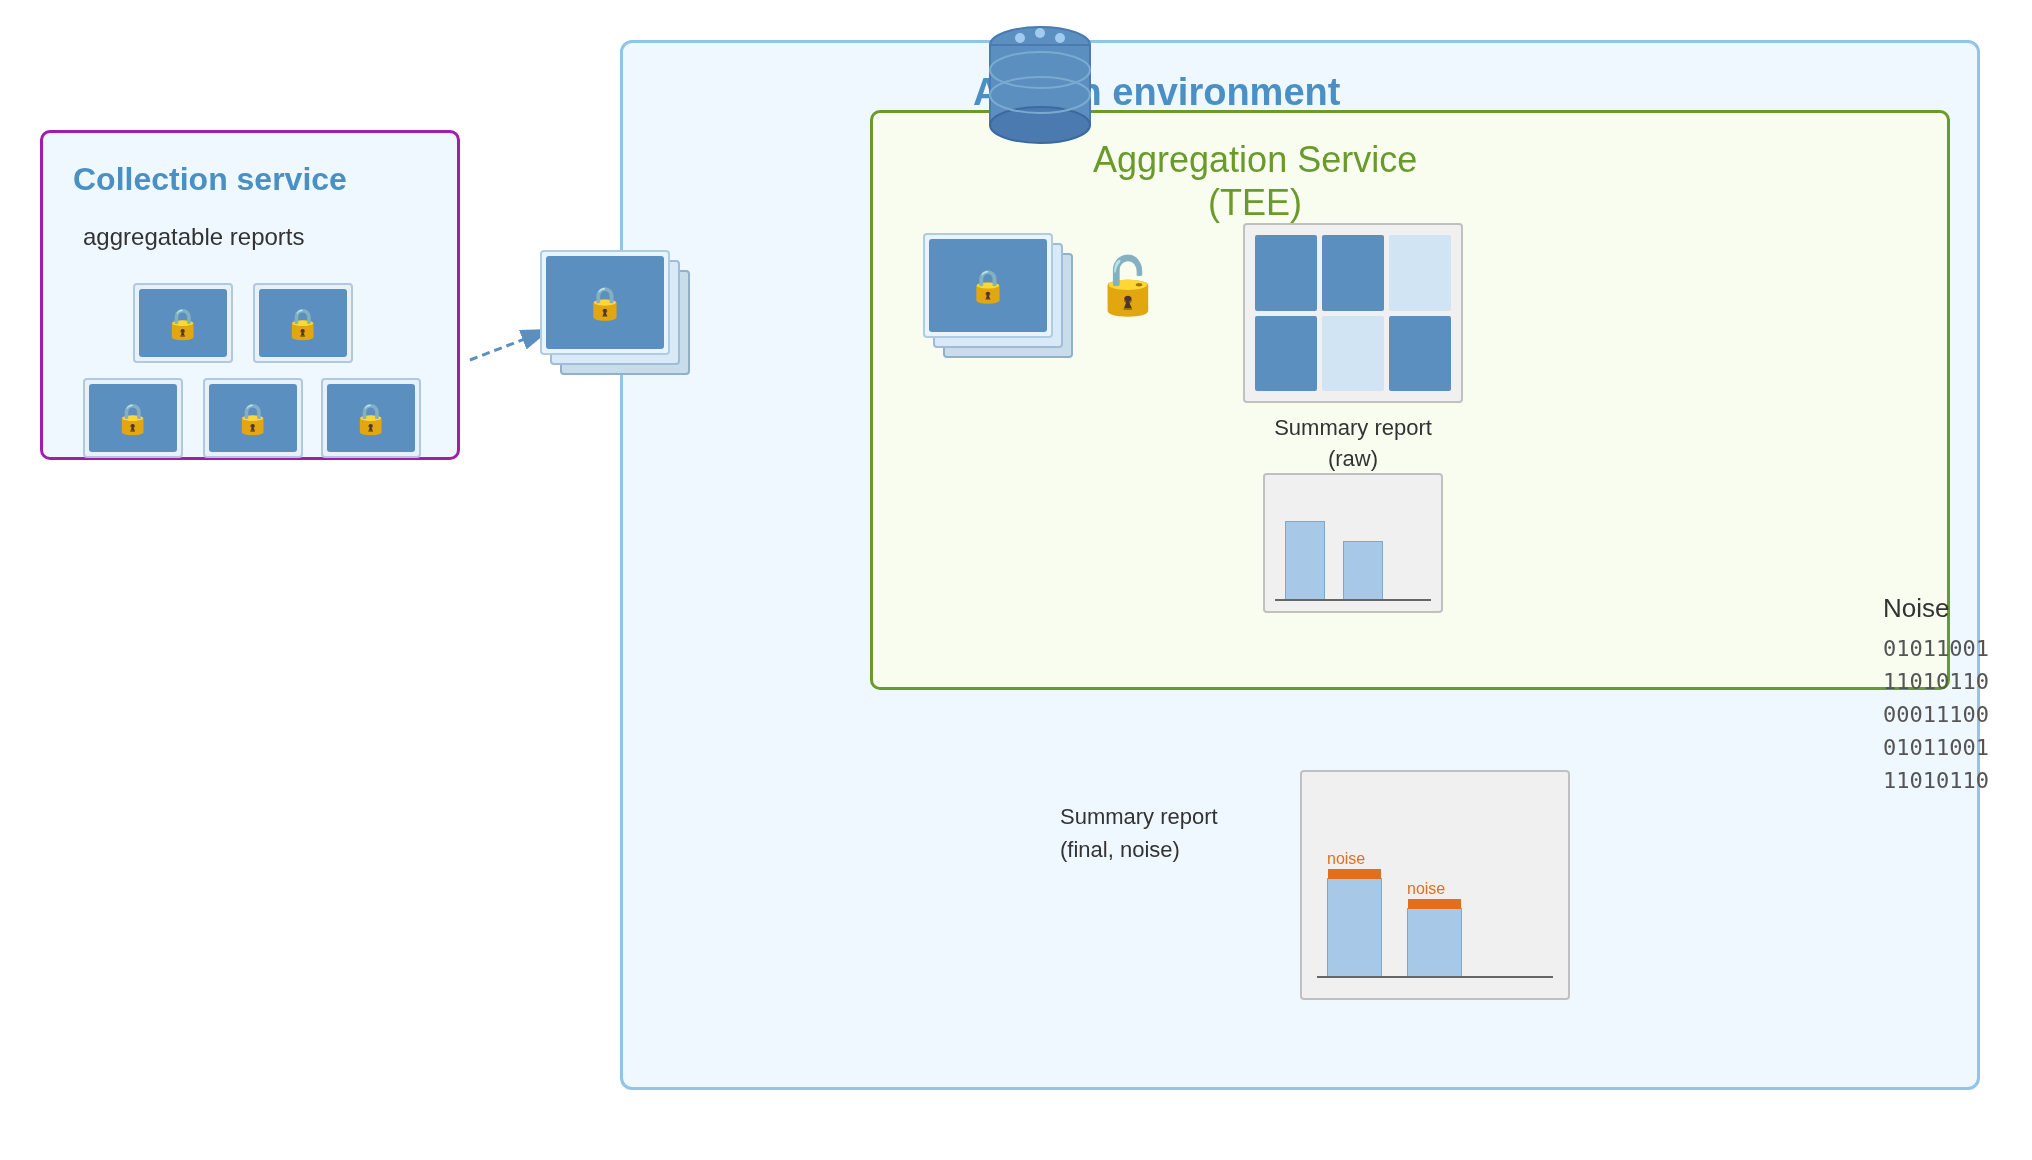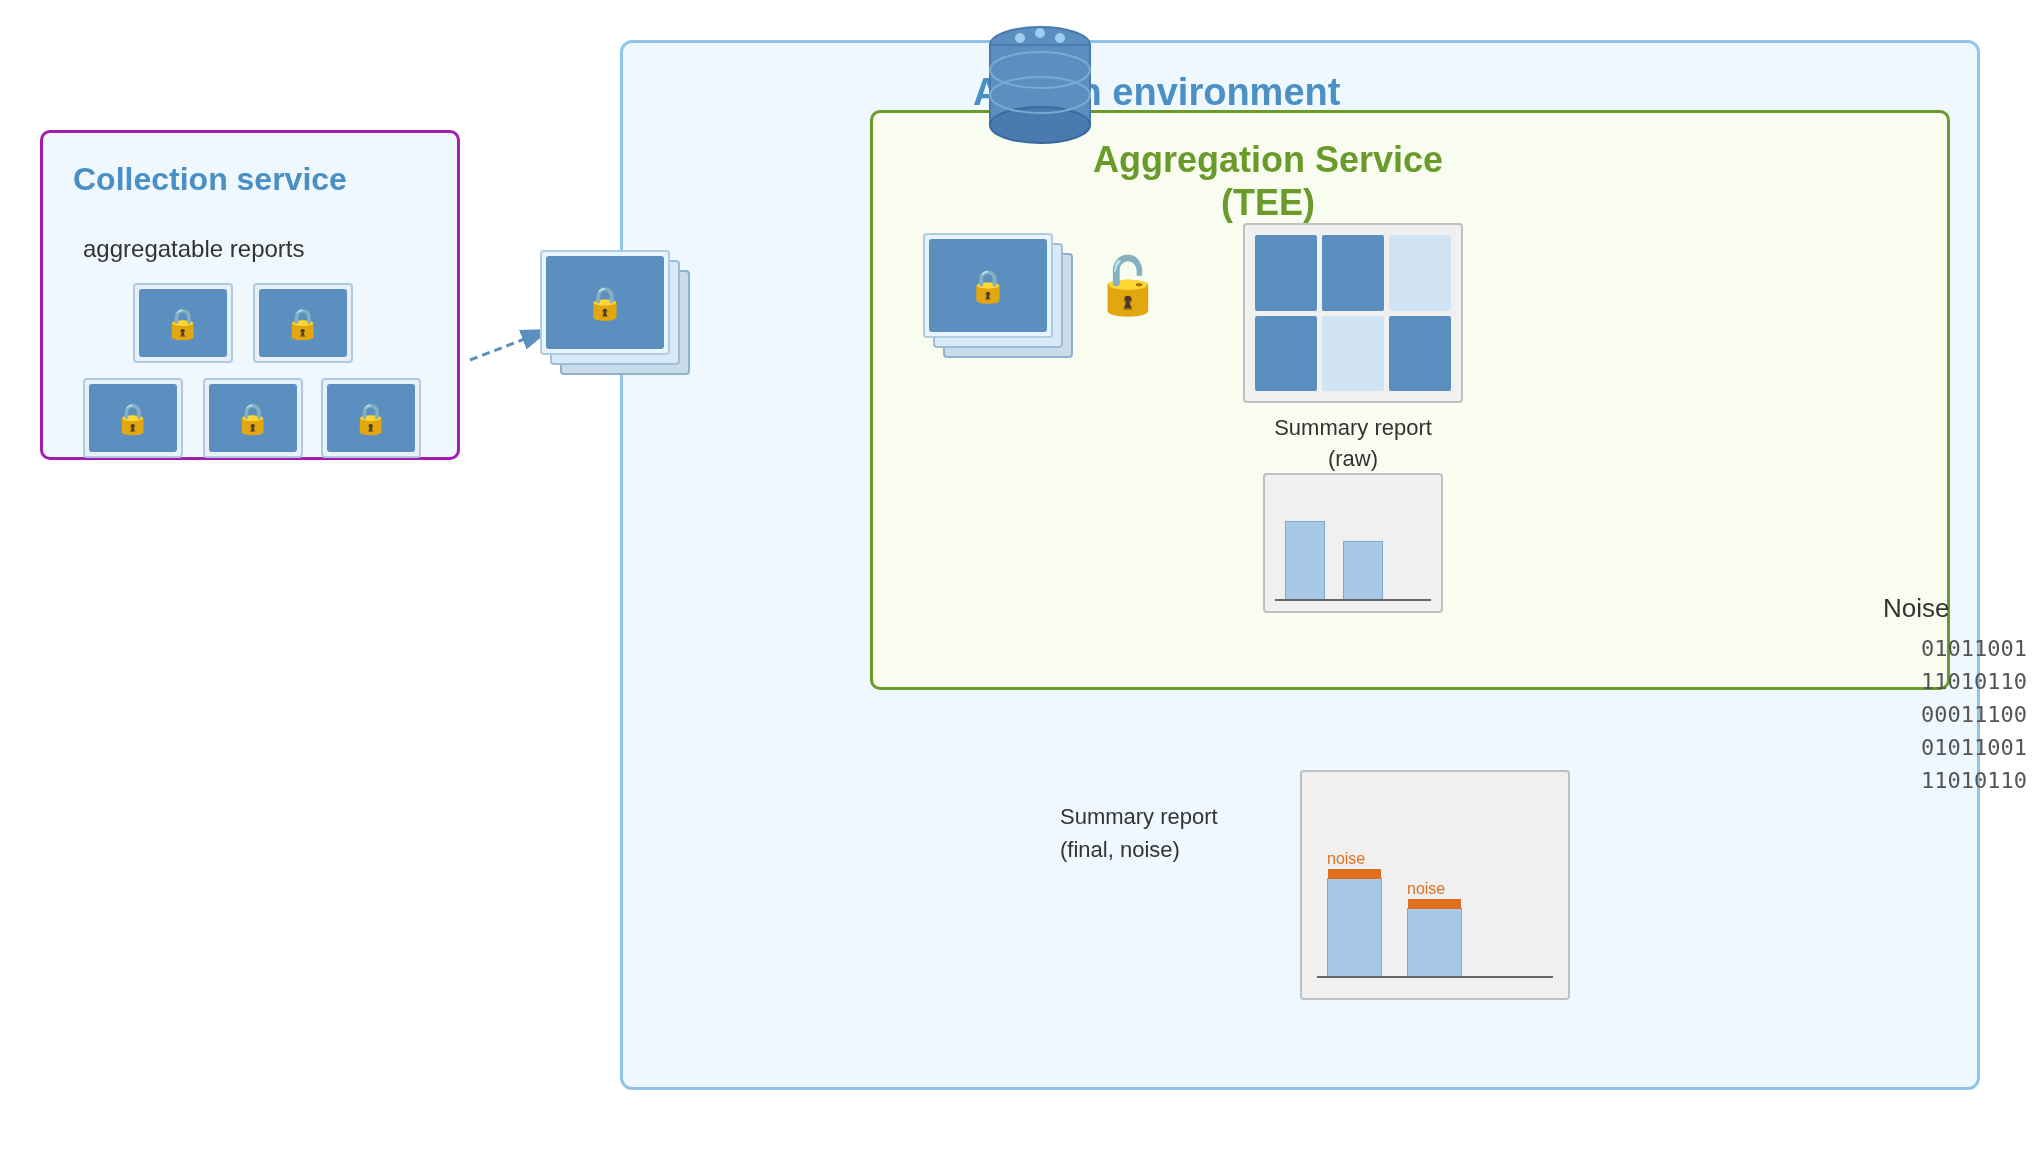--- a/index.html
+++ b/index.html
@@ -80,21 +80,20 @@
     .noise-title {
       font-size: 26px;
       color: #333;
       margin-bottom: 8px;
     }
     .noise-binary {
       font-size: 22px;
       color: #555;
       font-family: monospace;
       line-height: 1.5;
-      margin-left: 38px;
     }
 
     
     .db-icon {
       position: absolute;
       left: 985px;
       top: 20px;
     }
   </style>
 </head>
@@ -126,21 +125,21 @@
 
     <line x1="1050" y1="140" x2="1050" y2="210" stroke="#4a80b8" stroke-width="3" marker-end="url(#arrowhead-blue)"></line>
   </svg>
 
   <div class="adtech-box">
     <div style="position:absolute; top:28px; left:350px; font-size:38px; font-weight:bold; color:#4a90c4;">Adtech environment</div>
   </div>
 
   <div class="collection-box">
     <div style="position:absolute; top:28px; left:30px; font-size:32px; font-weight:bold; color:#4a90c4;">Collection service</div>
-    <div style="position:absolute; top:90px; left:40px; font-size:24px; color:#333;margin-top:12px;">aggregatable reports</div>
+    <div style="position:absolute; top:90px; left:40px; font-size:24px; color:#333;">aggregatable reports</div>
 
     <div class="doc-card" style="left:90px; top:150px; width:100px; height:80px;">
       <div style="position:absolute; top:4px; left:4px; right:4px; bottom:4px; background:#5b8fc0; border-radius:3px;"></div>
       <div style="position:absolute; top:50%; left:50%; transform:translate(-50%,-50%); font-size:30px;">🔒</div>
     </div>
 
     <div class="doc-card" style="left:210px; top:150px; width:100px; height:80px;">
       <div style="position:absolute; top:4px; left:4px; right:4px; bottom:4px; background:#5b8fc0; border-radius:3px;"></div>
       <div style="position:absolute; top:50%; left:50%; transform:translate(-50%,-50%); font-size:30px;">🔒</div>
     </div>
@@ -166,21 +165,21 @@
     <div style="position:absolute; left:20px; top:20px; width:130px; height:105px; background:#c8dcea; border:2px solid #90b0cc; border-radius:4px;"></div>
     <div style="position:absolute; left:10px; top:10px; width:130px; height:105px; background:#d8eaf8; border:2px solid #a0bcd8; border-radius:4px;"></div>
 
     <div style="position:absolute; left:0; top:0; width:130px; height:105px; background:#e8f4ff; border:2px solid #b0cce0; border-radius:4px;">
       <div style="position:absolute; top:4px; left:4px; right:4px; bottom:4px; background:#5b8fc0; border-radius:3px;"></div>
       <div style="position:absolute; top:50%; left:50%; transform:translate(-50%,-50%); font-size:32px;">🔒</div>
     </div>
   </div>
 
   <div class="aggregation-box">
-    <div style="position:absolute; top:25px; left:220px; font-size:36px; font-weight:bold; color:#6a9a2a; text-align:center; line-height:1.2;">
+    <div style="position:absolute; top:25px; left:220px; font-size:36px; font-weight:normal; color:#6a9a2a; text-align:center; line-height:1.2;">
       <span>Aggregation Service</span><br>
       <span>(TEE)</span>
     </div>
 
     <div style="position:absolute; left:50px; top:120px;">
       <div style="position:absolute; left:20px; top:20px; width:130px; height:105px; background:#c8dcea; border:2px solid #90b0cc; border-radius:4px;"></div>
       <div style="position:absolute; left:10px; top:10px; width:130px; height:105px; background:#d8eaf8; border:2px solid #a0bcd8; border-radius:4px;"></div>
       <div style="position:absolute; left:0; top:0; width:130px; height:105px; background:#e8f4ff; border:2px solid #b0cce0; border-radius:4px;">
         <div style="position:absolute; top:4px; left:4px; right:4px; bottom:4px; background:#5b8fc0; border-radius:3px;"></div>
         <div style="position:absolute; top:50%; left:50%; transform:translate(-50%,-50%); font-size:32px;">🔒</div>

